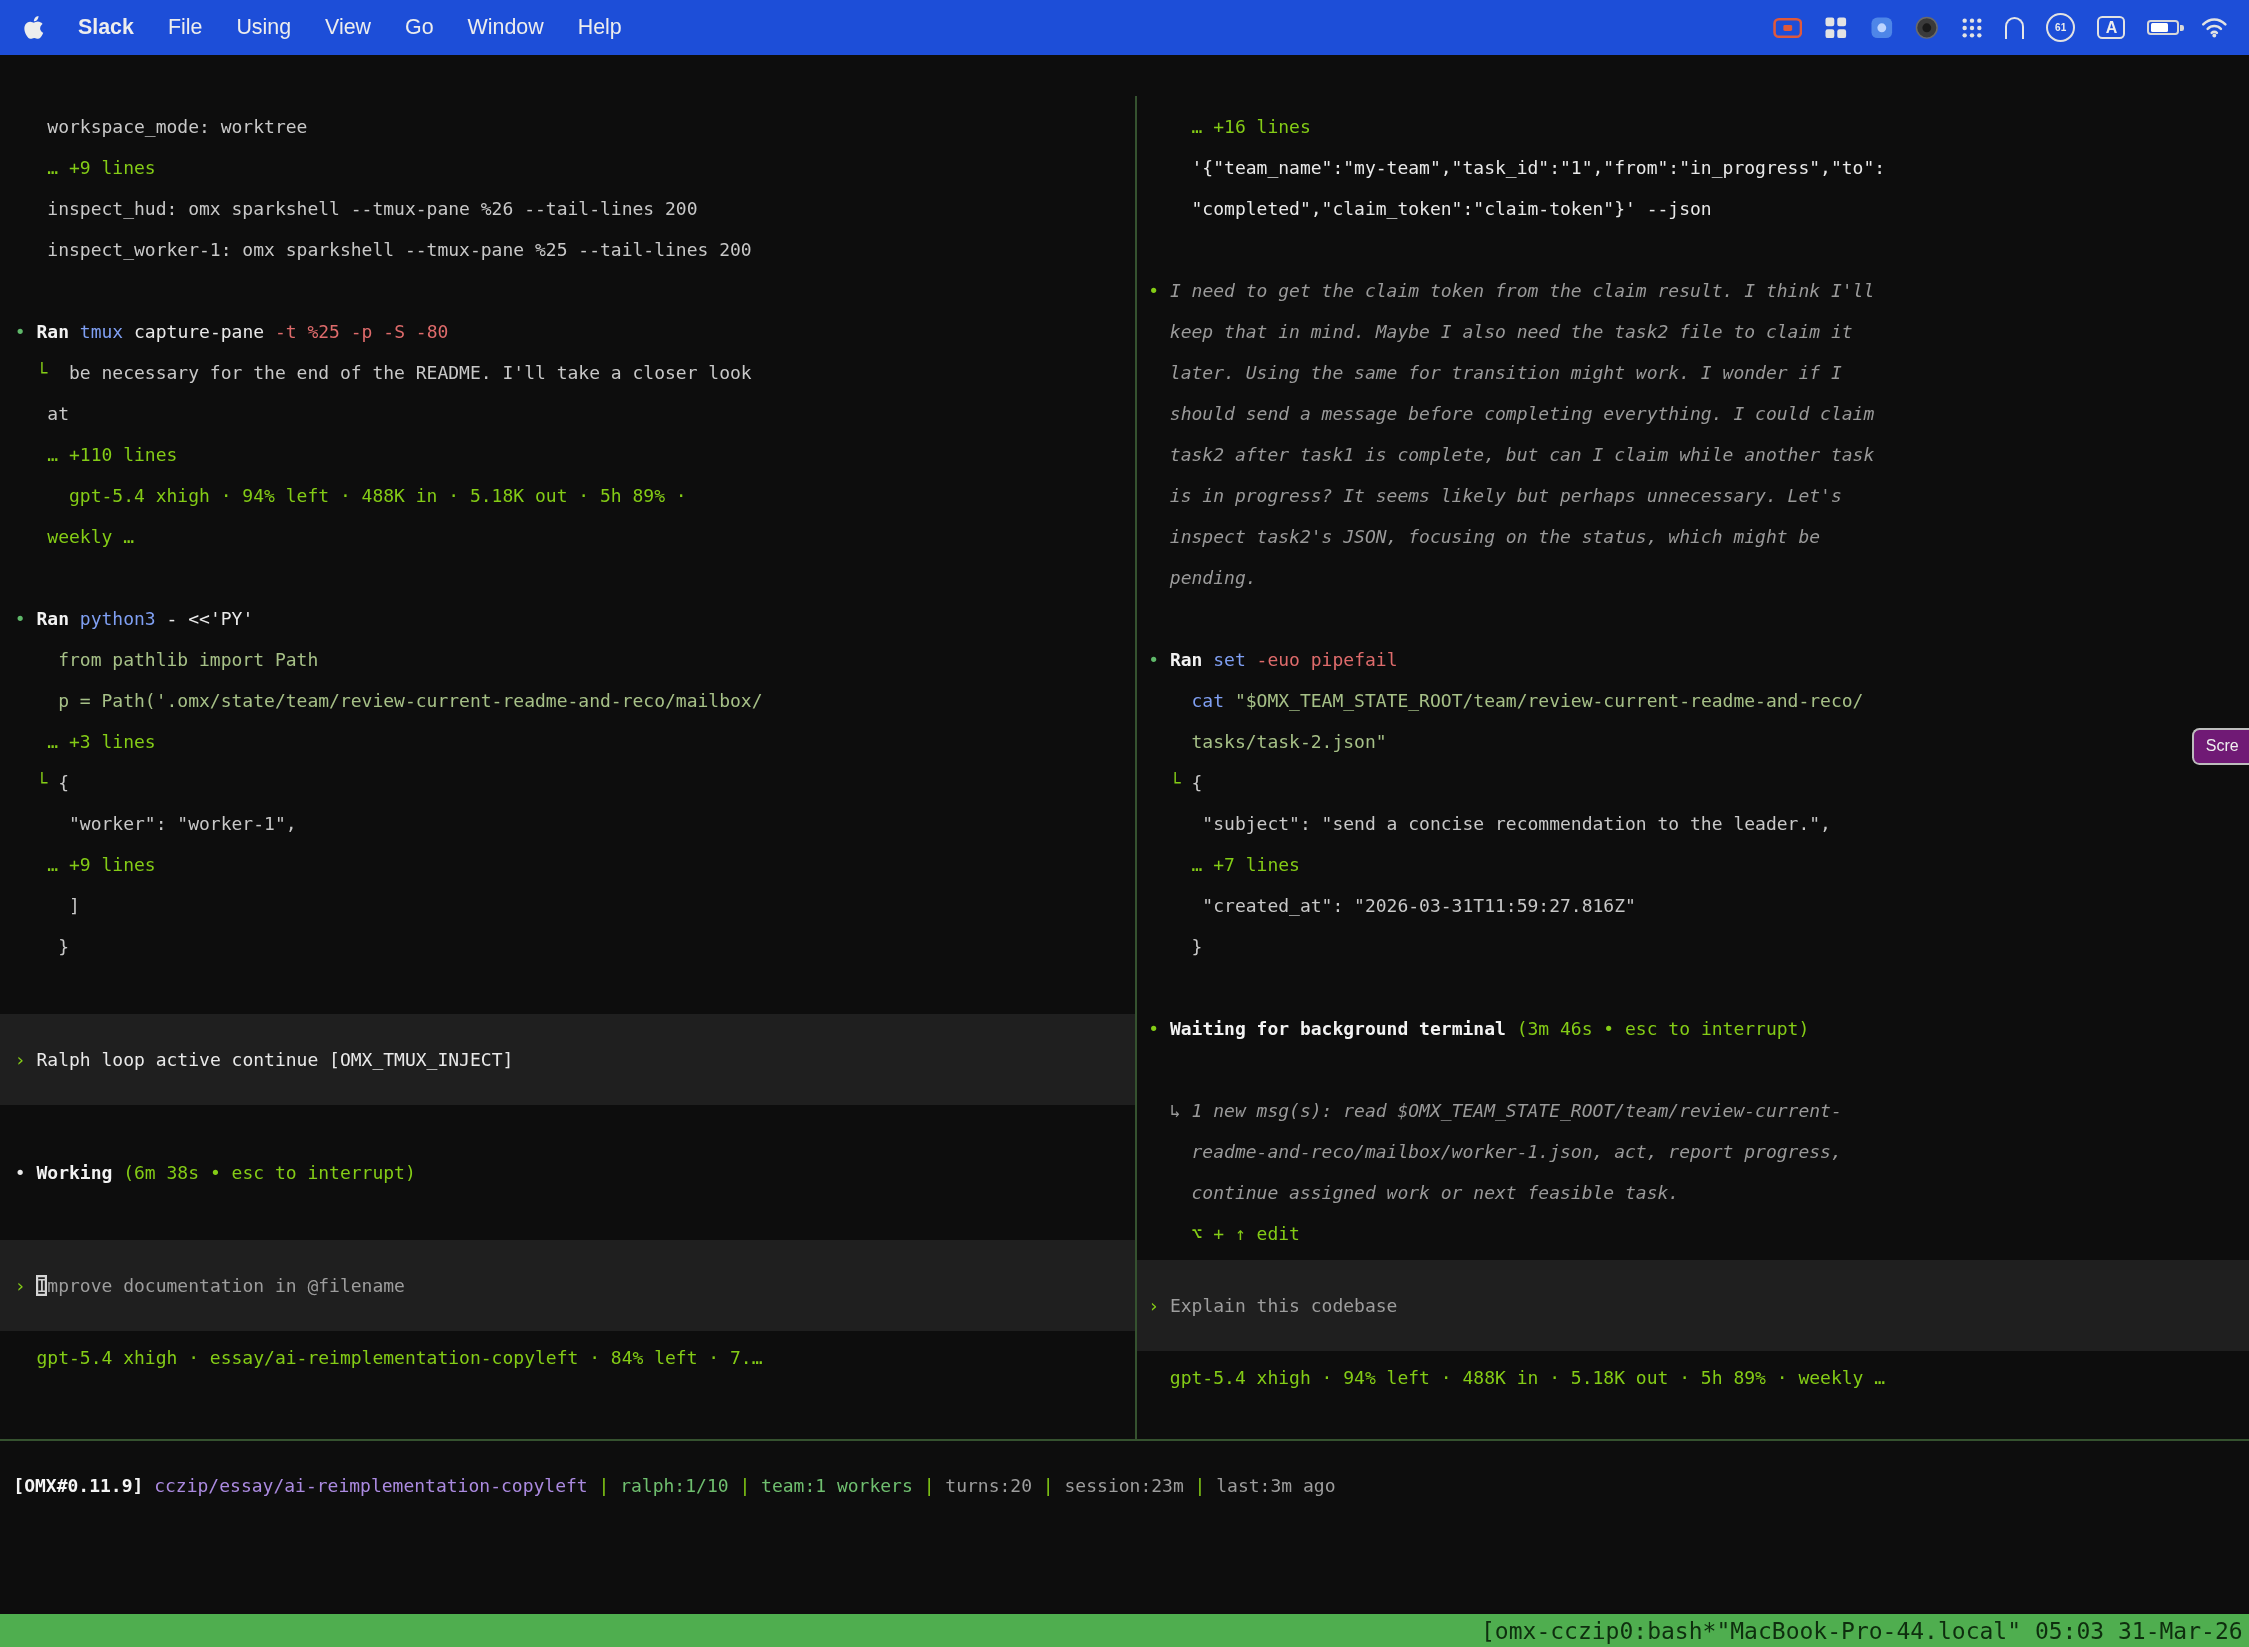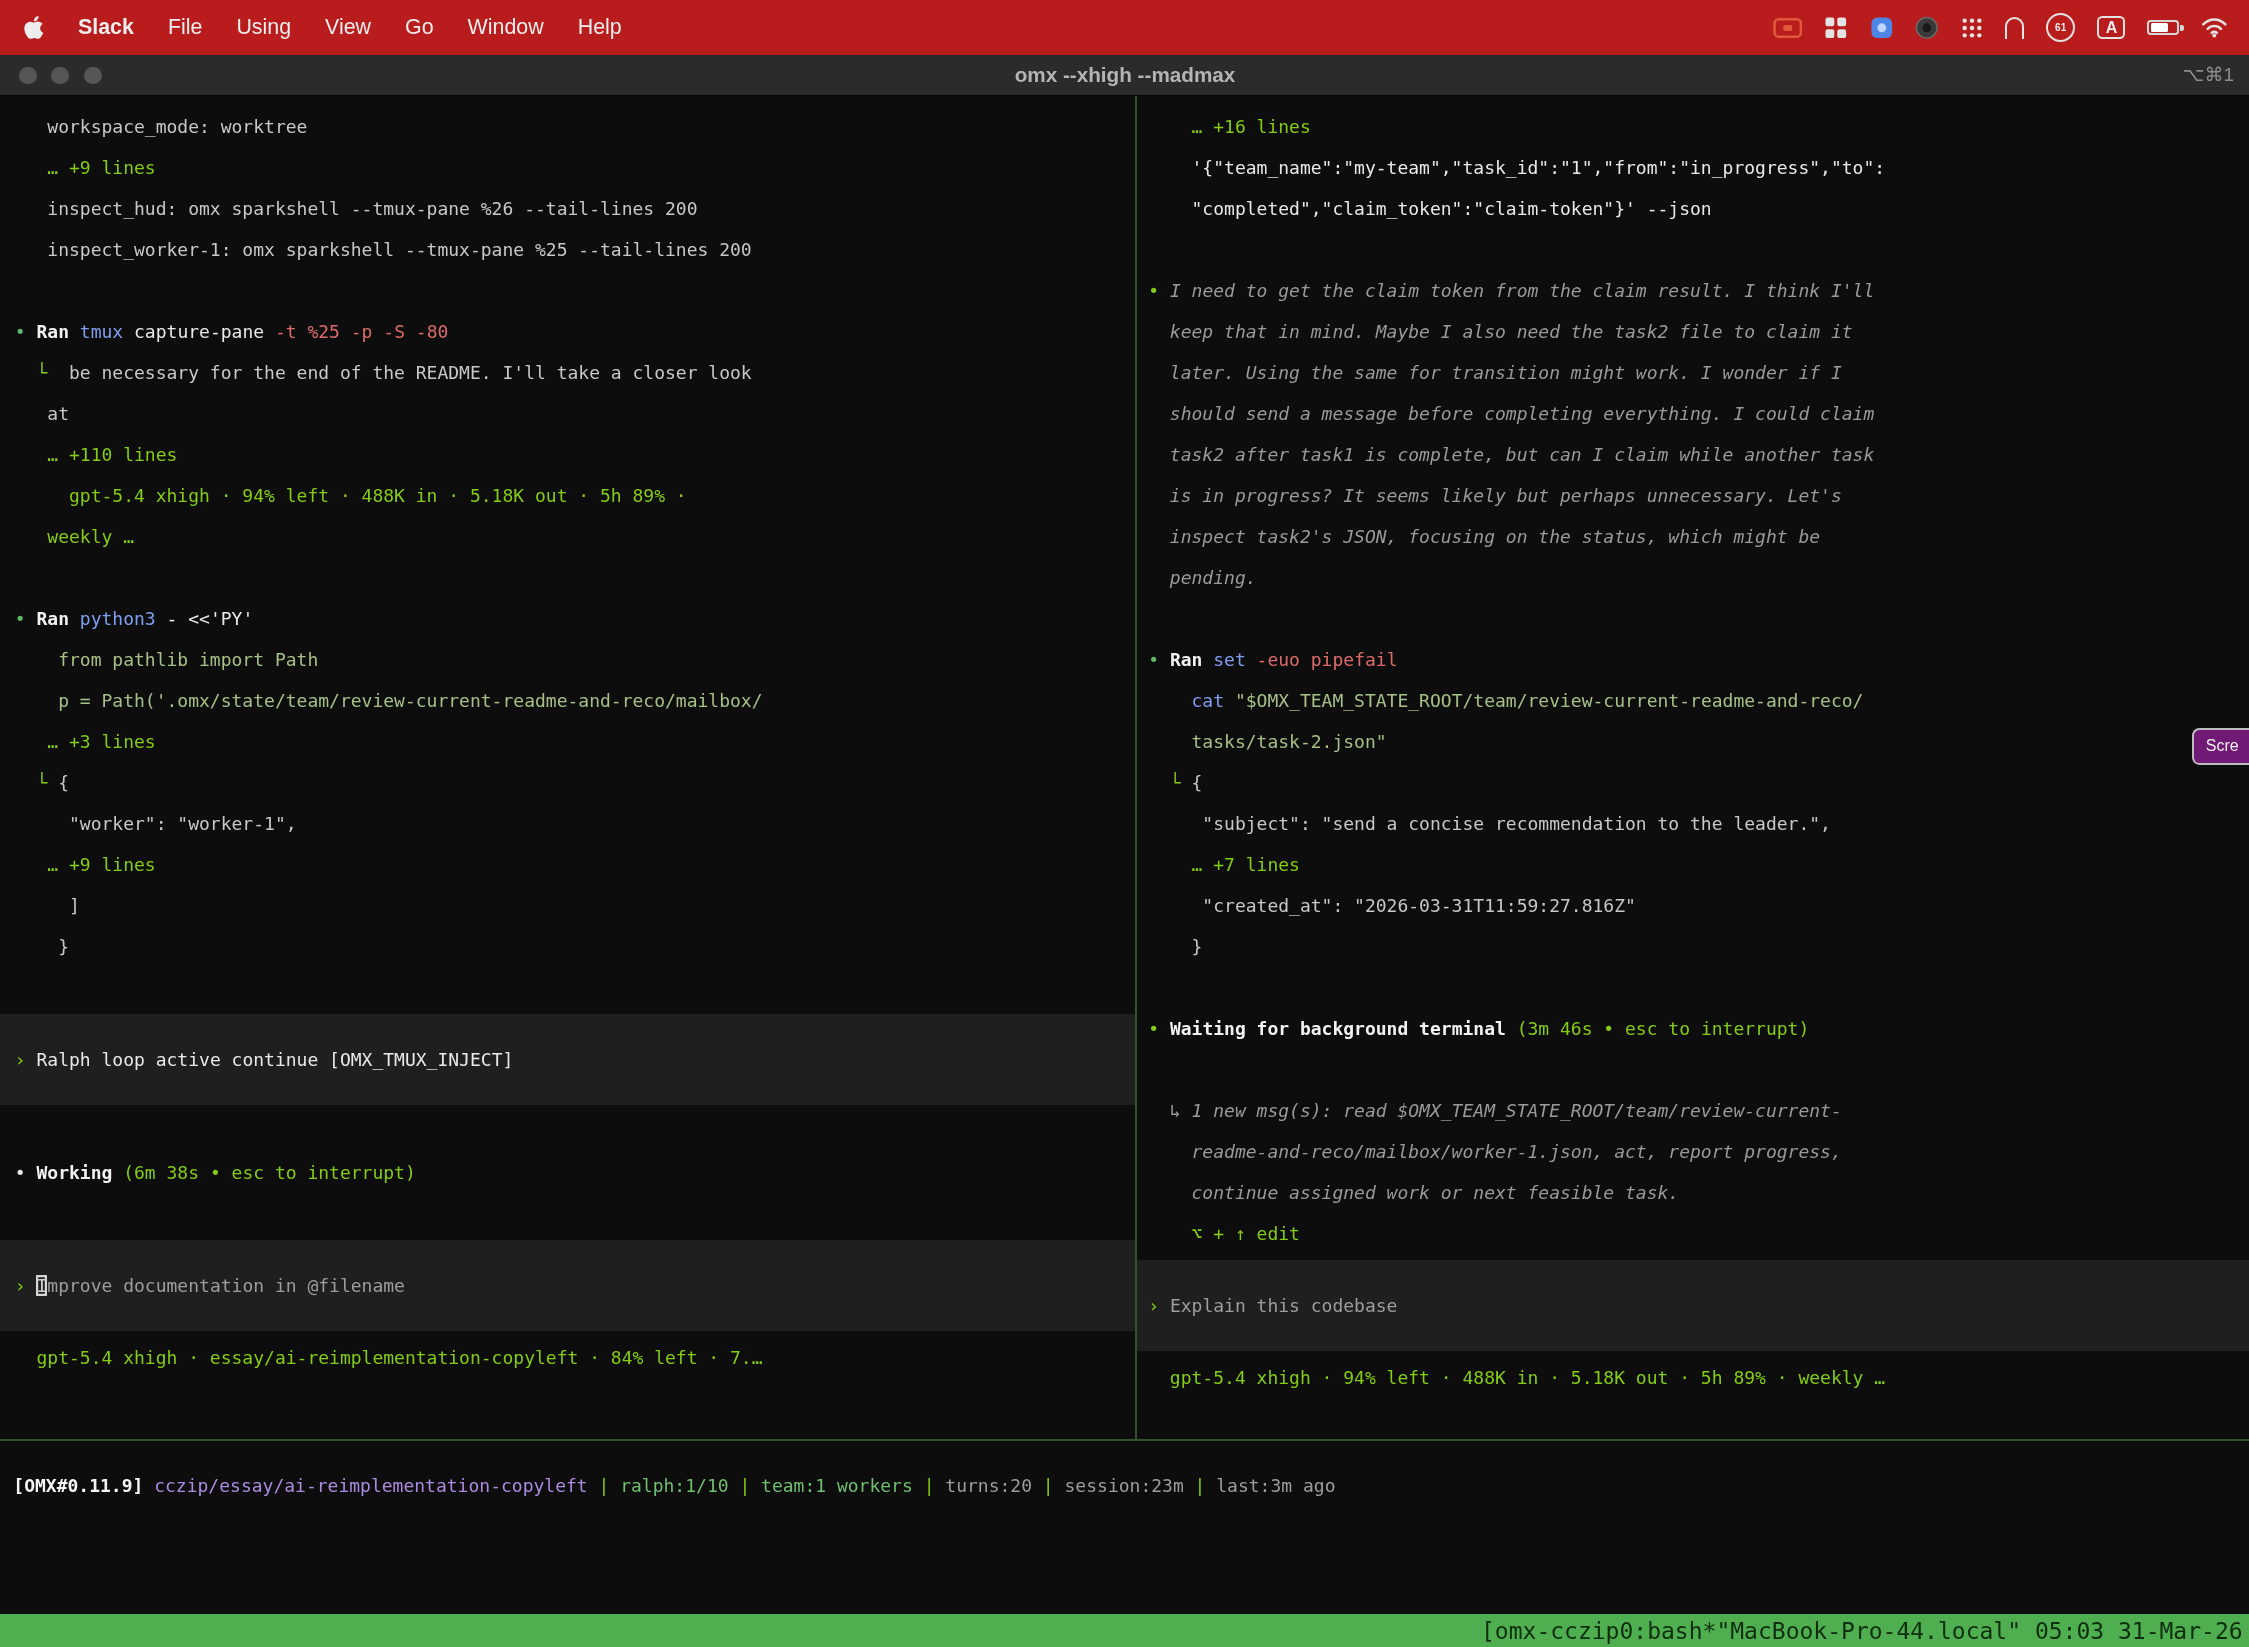--- a/index.html
+++ b/index.html
@@ -1,20 +1,20 @@
 <!DOCTYPE html>
 <html style="font-size:11.8px"><head>
 <meta charset="utf-8">
 <style>
   html,body{margin:0;padding:0;background:#000;}
   .screen{position:relative;width:2250px;height:1648px;background:#0d0d0d;overflow:hidden;
           font-family:"DejaVu Sans Mono",monospace;}
 
   
-  .menubar{position:absolute;top:0;left:0;right:0;height:55px;background:#b91c1c;
+  .menubar{position:absolute;top:0;left:0;right:0;height:55px;background:#1d4ed8;
            display:flex;align-items:center;justify-content:space-between;padding:0 22px;
            box-sizing:border-box;font-family:"Liberation Sans",sans-serif;color:#ededed;font-size:21.4px;}
   .mb-left{display:flex;align-items:center;gap:34px;}
   .mb-app{font-weight:bold;}
   .mb-right{display:flex;align-items:center;gap:22px;}
   .ic{display:inline-flex;align-items:center;justify-content:center;}
   .badge{width:29.5px;height:29.5px;border:2.2px solid #e2e2e2;border-radius:50%;display:flex;
          align-items:center;justify-content:center;font-size:10px;font-weight:bold;box-sizing:border-box;}
   .inputA{min-width:28px;height:23.6px;border:2.2px solid #e2e2e2;border-radius:5.2px;display:flex;
           align-items:center;justify-content:center;font-size:16px;font-weight:bold;box-sizing:border-box;}
@@ -149,29 +149,20 @@
               <path d="M3 10 C12 1, 24 1, 33 10"></path>
               <path d="M9 16 C14 11, 22 11, 27 16"></path>
               <path d="M14.5 21.5 C16.5 19.5, 19.5 19.5, 21.5 21.5"></path>
             </g>
             <circle cx="18" cy="25" r="2.6" fill="#e3e3e3"></circle>
           </svg>
       </span>
     </div>
   </div>
 
-  <div class="titlebar">
-    <div class="traffic">
-      <span class="tl"></span>
-      <span class="tl"></span>
-      <span class="tl"></span>
-    </div>
-    <div class="title">omx --xhigh --madmax</div>
-    <div class="title-shortcut">⌥⌘1</div>
-  </div>
 
   <div class="term">
     <div class="panes">
       <div class="pane pane-left">
           <div class="tline"><span class="sg-fg">   workspace_mode: worktree</span></div>
           <div class="tline"><span class="sg-dim">   … +9 lines</span></div>
           <div class="tline"><span class="sg-fg">   inspect_hud: omx sparkshell --tmux-pane %26 --tail-lines 200</span></div>
           <div class="tline"><span class="sg-fg">   inspect_worker-1: omx sparkshell --tmux-pane %25 --tail-lines 200</span></div>
           <div class="tline">&nbsp;</div>
           <div class="tline"><span class="sg-green">• </span><span class="sg-bold">Ran </span><span class="sg-cmd">tmux </span><span class="sg-white">capture-pane </span><span class="sg-flag">-t %25 -p -S -80</span></div>

